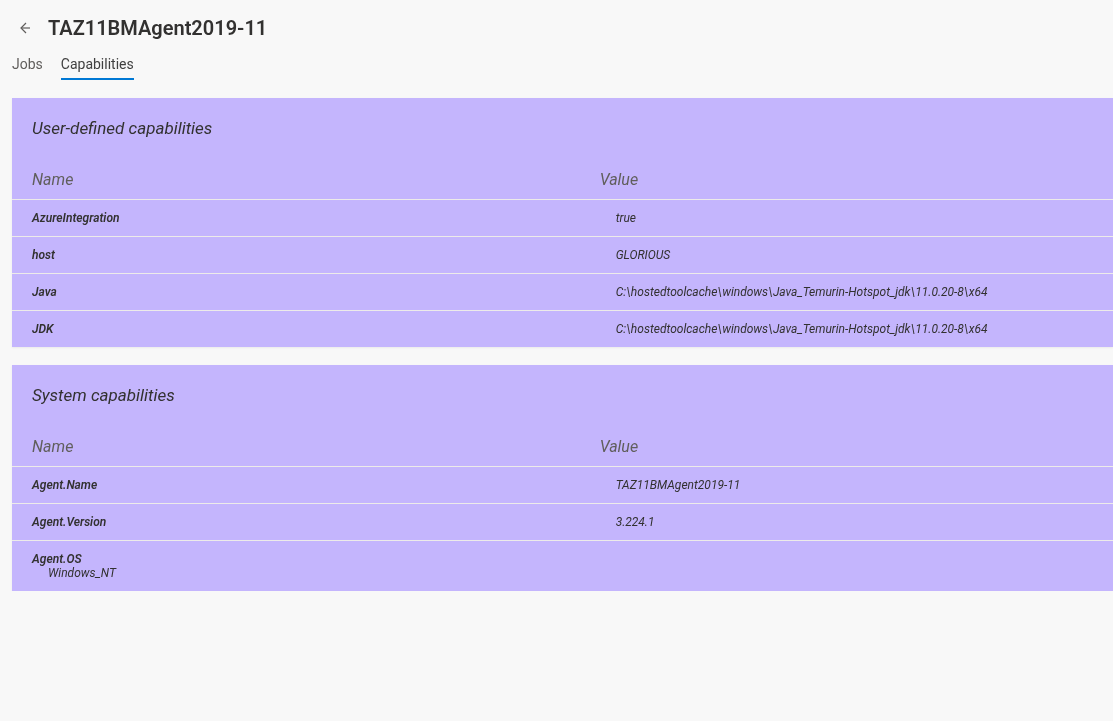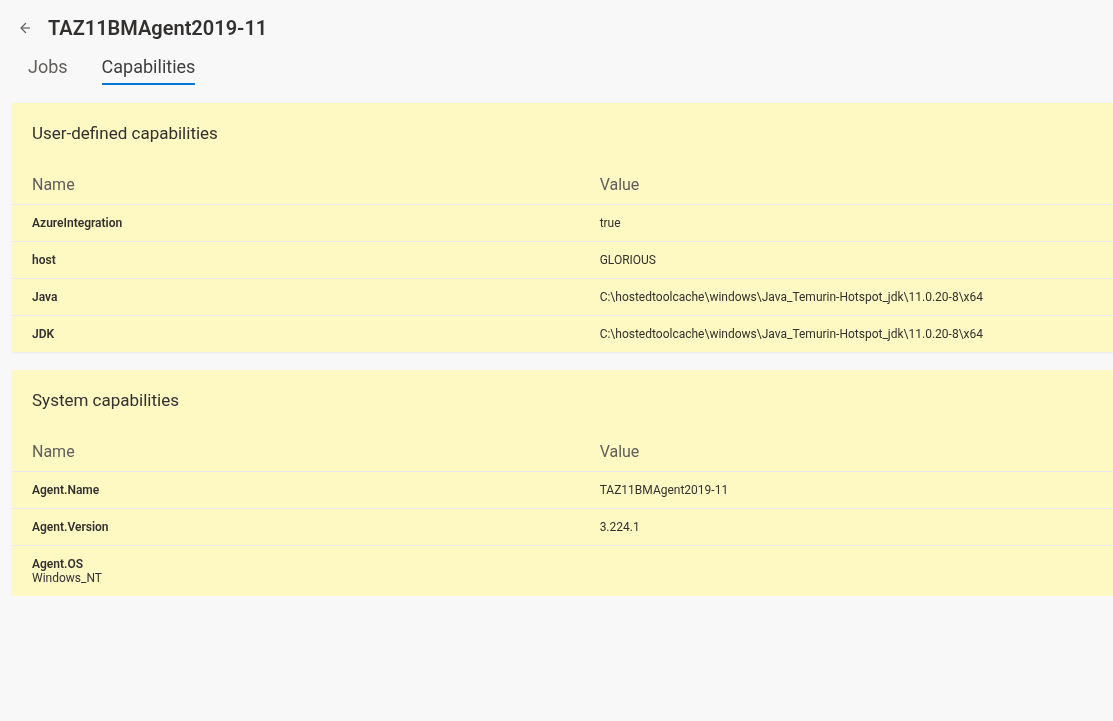--- a/index.html
+++ b/index.html
@@ -35,37 +35,37 @@
       font-size: 20px;
       font-weight: 600;
       color: #323130;
     }
     .tabs {
       display: flex;
       gap: 18px;
       padding: 8px 12px 0 12px;
     }
     .tab {
-      font-size: 18px;
+      font-size: 14px;
       color: #605e5c;
       cursor: pointer;
       padding-bottom: 6px;
       border-bottom: 2px solid transparent;
-      margin-left: 16px;
     }
     .tab.active {
       color: #404040;
       font-weight: 400;
       border-bottom: 2px solid #0078d4;
     }
     .card {
-      background: #fef9c3;
+      background: #c4b5fd;
       margin: 18px 0 0 12px;
       box-shadow: 0 1px 2px rgba(0,0,0,0.06);
       padding-bottom: 0;
+      font-style: italic;
     }
     .card-title {
       font-size: 17px;
       font-weight: 400;
       color: #323130;
       padding: 20px 20px 24px 20px;
     }
     .table {
       width: 100%;
     }
@@ -92,20 +92,21 @@
       font-size: 12px;
       color: #323130;
     }
     .table-row .cell-name {
       flex: 0 0 53.5%;
       font-weight: 600;
     }
     .table-row .cell-value {
       flex: 1;
       font-weight: 400;
+      margin-left: 16px;
     }
     .second-card .cell-name {
       font-weight: 600;
     }
   </style>
 </head>
 <body>
 
 <div class="page">
   <div class="header">

